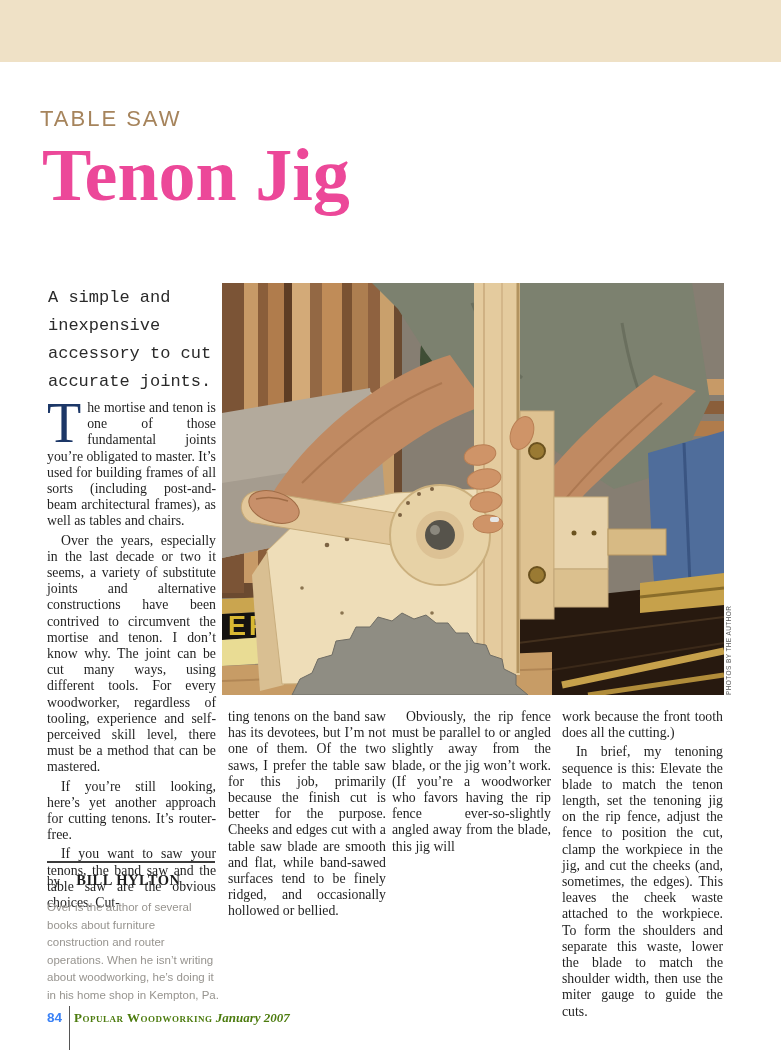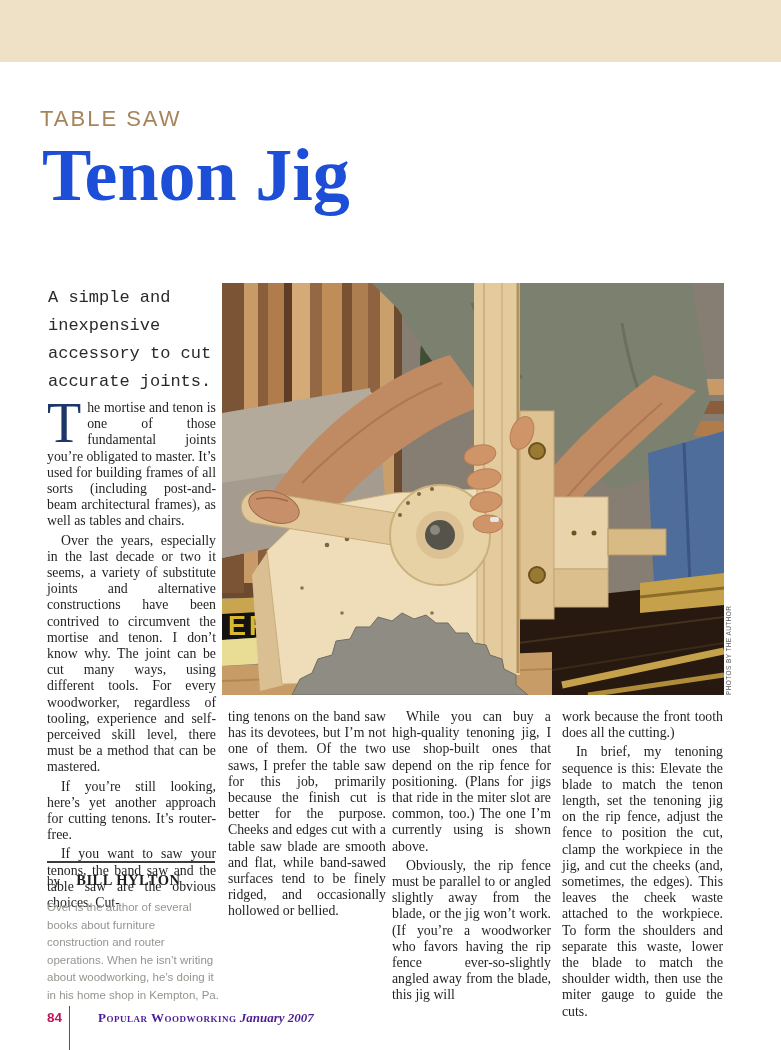--- a/index.html
+++ b/index.html
@@ -2,42 +2,42 @@
 <html><head>
 <meta charset="utf-8">
 <style>
   html,body{margin:0;padding:0;background:#888;}
   .page{position:relative;width:781px;height:1050px;background:#ffffff;overflow:hidden;
         font-family:"Liberation Serif",serif;}
   .band{position:absolute;left:0;top:0;width:781px;height:62px;background:#efe1c6;}
   .kicker{position:absolute;left:40px;top:106px;font-family:"Liberation Sans",sans-serif;
           font-size:22px;letter-spacing:2px;color:#a6845c;font-weight:400;}
   .title{position:absolute;left:42px;top:138px;font-family:"Liberation Serif",serif;
-         font-weight:bold;font-size:74px;line-height:1;color:#1d4ed8;}
+         font-weight:bold;font-size:74px;line-height:1;color:#ec4899;}
   .deck{position:absolute;left:48px;top:284px;width:178px;font-family:Liberation Mono, monospace;
         font-size:17px;line-height:28px;color:#2a2a2a;}
   .photo{position:absolute;left:222px;top:283px;width:502px;height:412px;background:#867e72;}
   .photo svg{display:block;}
   .credit{position:absolute;left:725px;top:613px;height:82px;writing-mode:vertical-rl;
           transform:rotate(180deg);font-family:"Liberation Sans",sans-serif;font-size:6.5px;
           letter-spacing:.4px;color:#5d5d5d;white-space:nowrap;}
   .col{position:absolute;font-size:13.8px;line-height:16.2px;color:#1f1f1f;text-align:justify;}
   .col p{margin:0 0 3px 0;}
   .col p.ind{text-indent:14px;}
   .dropcap{float:left;font-size:56px;line-height:42px;padding:2px 6px 0 0;color:#1c3767;
            font-family:"Liberation Serif",serif;}
   .rule{position:absolute;left:47px;top:861px;width:168px;border-top:2px solid #3c3c3c;}
   .byline{position:absolute;left:47px;top:872px;font-size:13px;color:#1f1f1f;}
   .byline .nm{font-weight:bold;font-size:14.5px;letter-spacing:.5px;margin-left:13px;}
   .bio{position:absolute;left:47px;top:899px;width:172px;font-family:"Liberation Sans",sans-serif;
        font-size:11.5px;line-height:17.6px;color:#97948f;}
   .pagenum{position:absolute;left:47px;top:1010px;font-family:"Liberation Sans",sans-serif;
-           font-weight:bold;font-size:13.5px;color:#be185d;}
+           font-weight:bold;font-size:13.5px;color:#3b82f6;}
   .footdiv{position:absolute;left:69px;top:1006px;width:1px;height:44px;background:#555;}
-  .footmag{position:absolute;left:98px;top:1010px;font-size:13px;color:#4c1d95;}
+  .footmag{position:absolute;left:74px;top:1010px;font-size:13px;color:#4d7c0f;}
   .footmag .mg{font-variant:small-caps;font-weight:bold;letter-spacing:.5px;}
   .footmag .iss{font-style:italic;font-weight:bold;}
 </style>
 </head>
 <body>
 
 <div class="page">
 
   <div class="band"></div>
 
@@ -190,21 +190,20 @@
     <span>by</span>
     <span class="nm">BILL HYLTON</span>
   </div>
   <div class="bio">Over is the author of several books about furniture construction and router operations. When he isn’t writing about woodworking, he’s doing it in his home shop in Kempton, Pa.</div>
 
   <div class="col" style="left:228px;top:709px;width:158px;">
     <p>ting tenons on the band saw has its devotees, but I’m not one of them. Of the two saws, I prefer the table saw for this job, primarily because the finish cut is better for the purpose. Cheeks and edges cut with a table saw blade are smooth and flat, while band-sawed surfaces tend to be finely ridged, and occasionally hollowed or bellied.</p>
   </div>
 
   <div class="col" style="left:392px;top:709px;width:159px;">
-    <p class="ind">While you can buy a high-quality tenoning jig, I use shop-built ones that depend on the rip fence for positioning. (Plans for jigs that ride in the miter slot are common, too.) The one I’m currently using is shown above.</p>
     <p class="ind">Obviously, the rip fence must be parallel to or angled slightly away from the blade, or the jig won’t work. (If you’re a woodworker who favors having the rip fence ever-so-slightly angled away from the blade, this jig will</p>
   </div>
 
   <div class="col" style="left:562px;top:709px;width:161px;">
     <p>work because the front tooth does all the cutting.)</p>
     <p class="ind">In brief, my tenoning sequence is this: Elevate the blade to match the tenon length, set the tenoning jig on the rip fence, adjust the fence to position the cut, clamp the workpiece in the jig, and cut the cheeks (and, sometimes, the edges). This leaves the cheek waste attached to the workpiece. To form the shoulders and separate this waste, lower the blade to match the shoulder width, then use the miter gauge to guide the cuts.</p>
   </div>
 
   <div class="pagenum">84</div>
   <div class="footdiv"></div>

